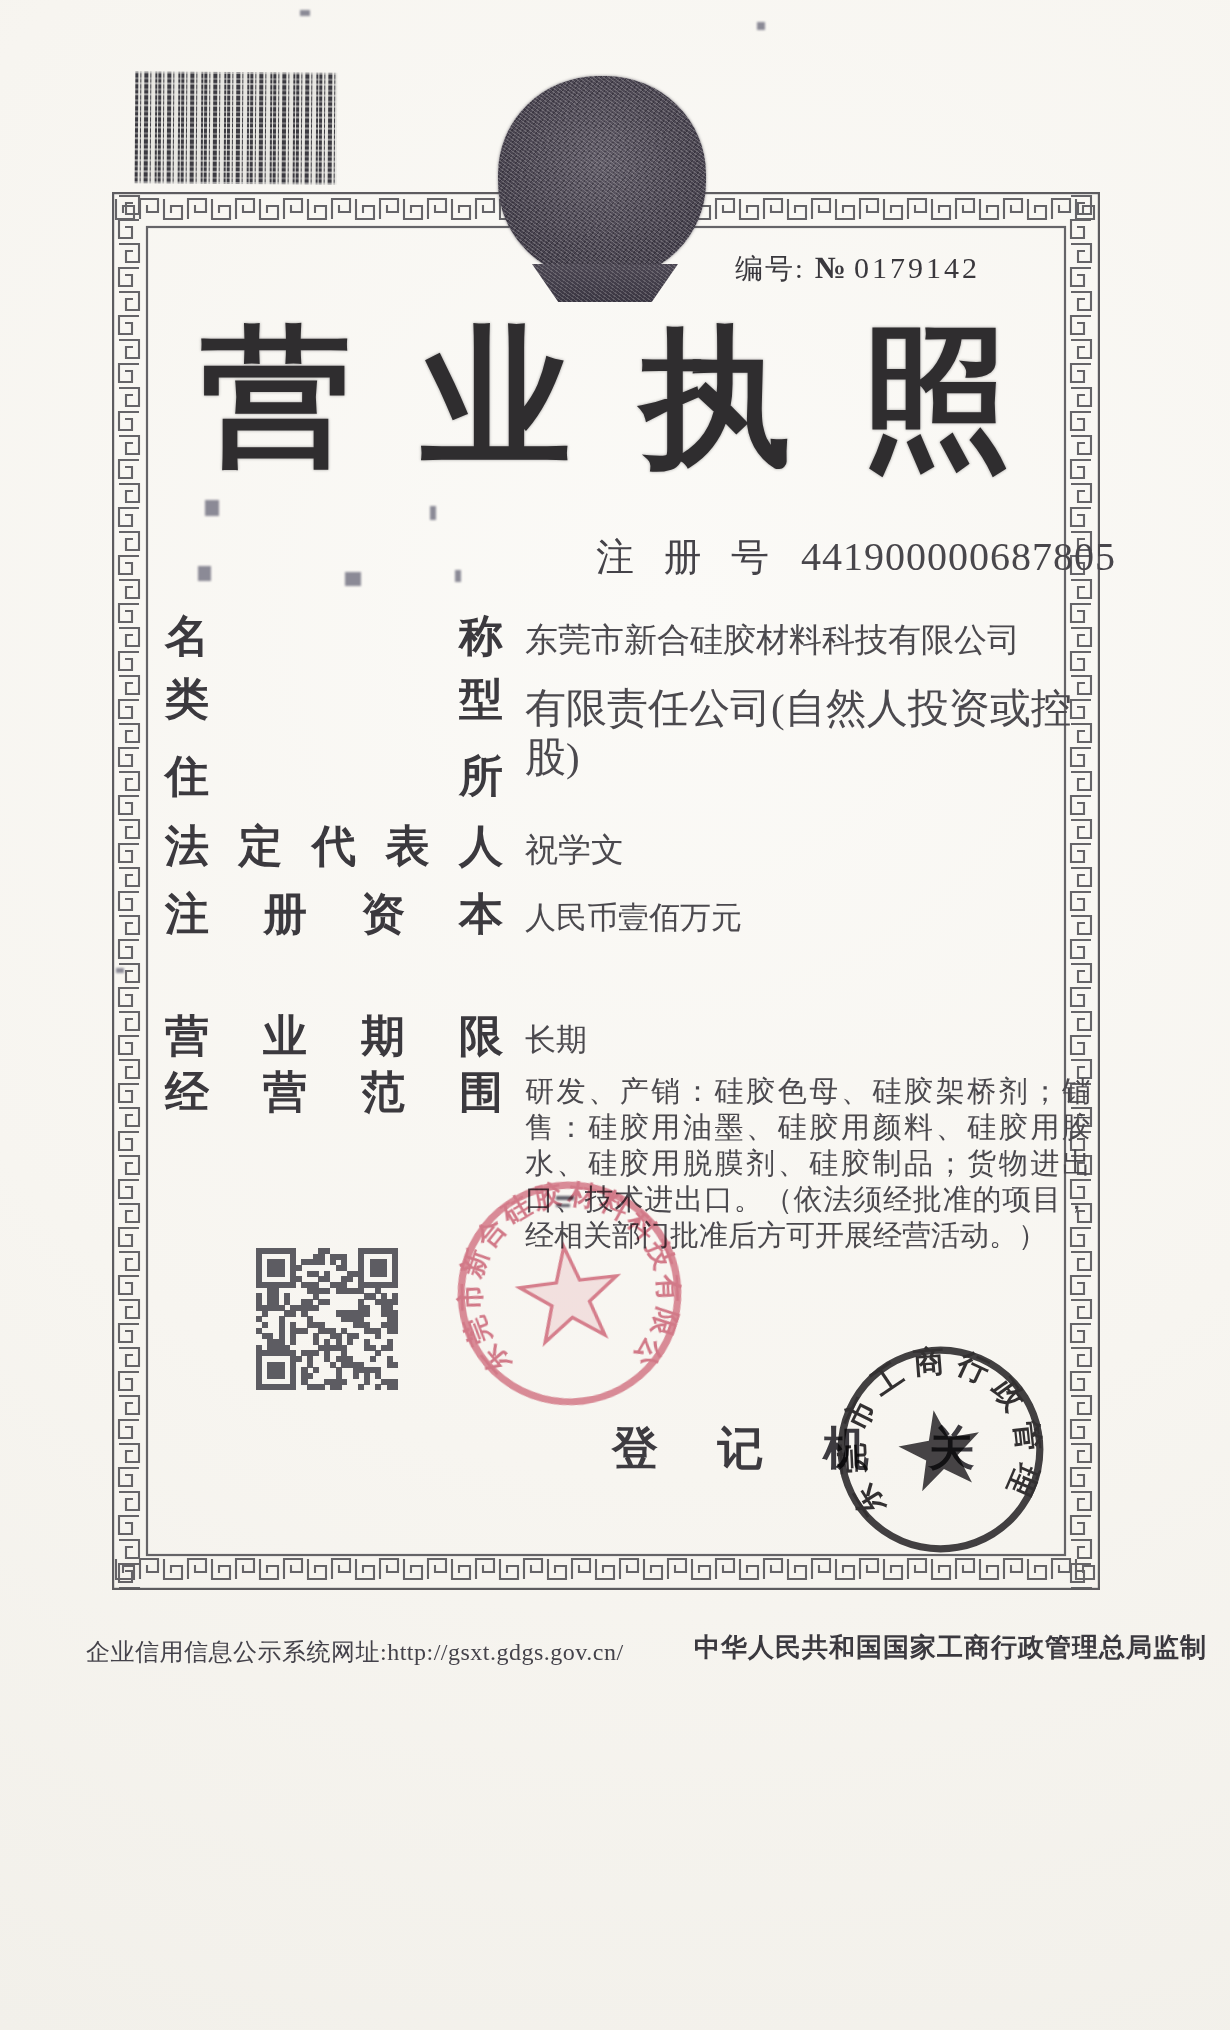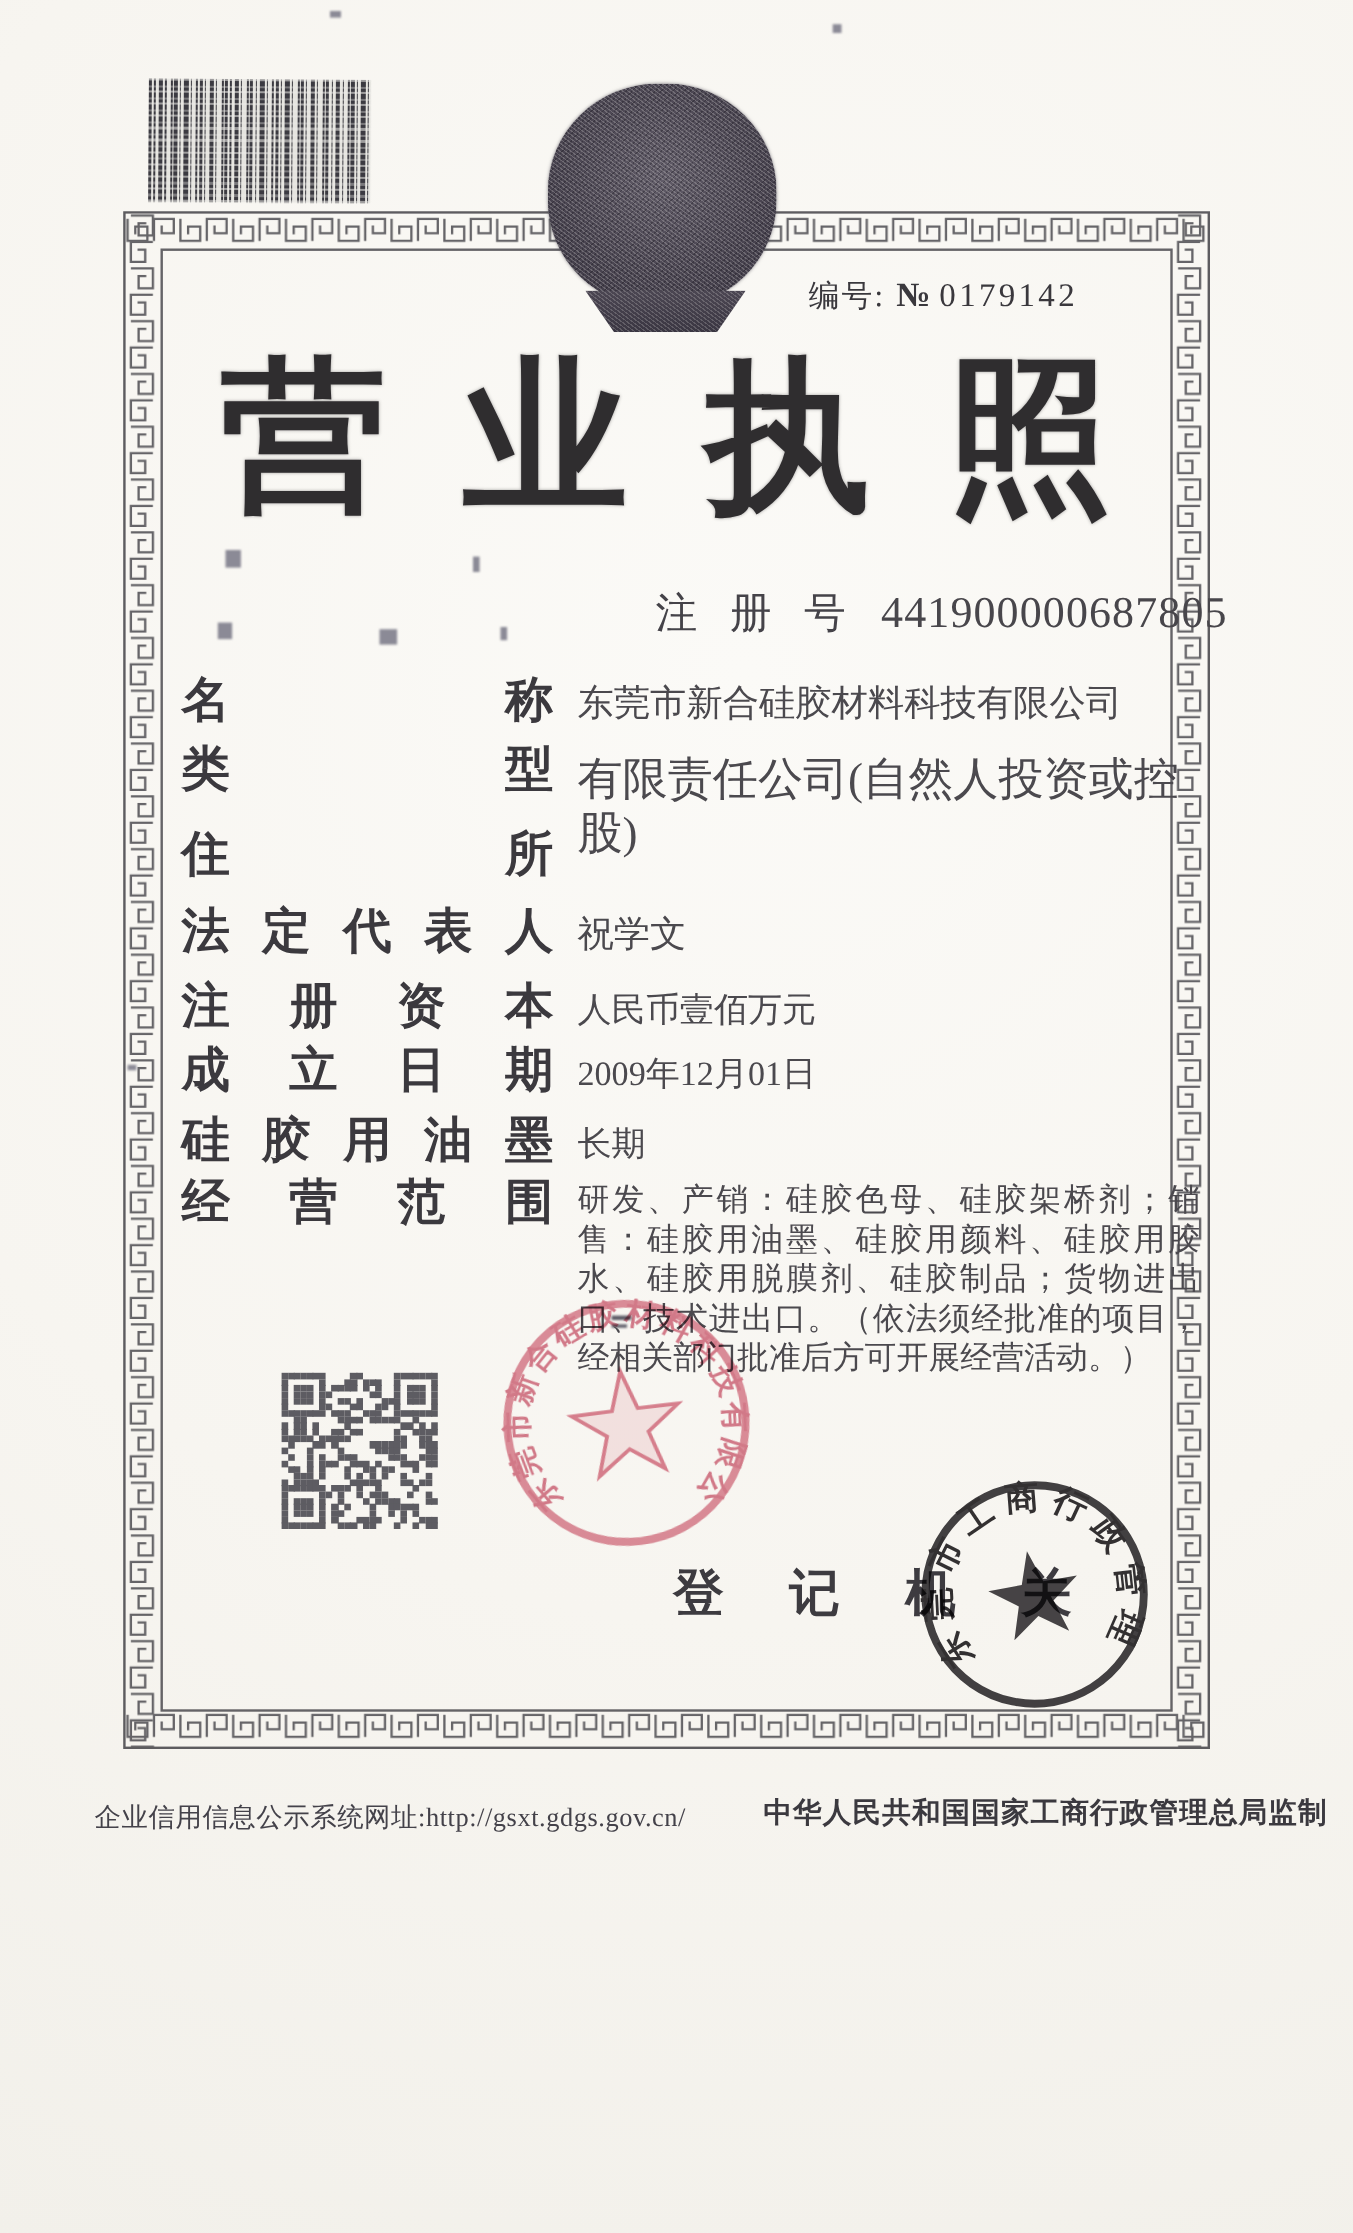--- a/index.html
+++ b/index.html
@@ -142,26 +142,22 @@
     <div class="flabel">住所</div>
   </div>
   <div class="row" id="r3">
     <div class="flabel">法定代表人</div>
     <div class="fvalue">祝学文</div>
   </div>
   <div class="row" id="r4">
     <div class="flabel">注册资本</div>
     <div class="fvalue">人民币壹佰万元</div>
   </div>
-  <div class="row" id="r5">
-    <div class="flabel">成立日期</div>
-    <div class="fvalue">2009年12月01日</div>
-  </div>
   <div class="row" id="r6">
-    <div class="flabel">硅胶用油墨</div>
+    <div class="flabel">营业期限</div>
     <div class="fvalue">长期</div>
   </div>
   <div class="row" id="r7">
     <div class="flabel">经营范围</div>
     <div class="fvalue">研发、产销：硅胶色母、硅胶架桥剂；销售：硅胶用油墨、硅胶用颜料、硅胶用胶水、硅胶用脱膜剂、硅胶制品；货物进出口、技术进出口。（依法须经批准的项目，经相关部门批准后方可开展经营活动。）</div>
   </div>
 
   <div class="qr">
       <div style="position: absolute; left: 0px; top: 0px; width: 6.08px; height: 6.08px; background: rgb(67, 66, 74);"></div>
       <div style="position: absolute; left: 5.68px; top: 0px; width: 6.08px; height: 6.08px; background: rgb(67, 66, 74);"></div>

